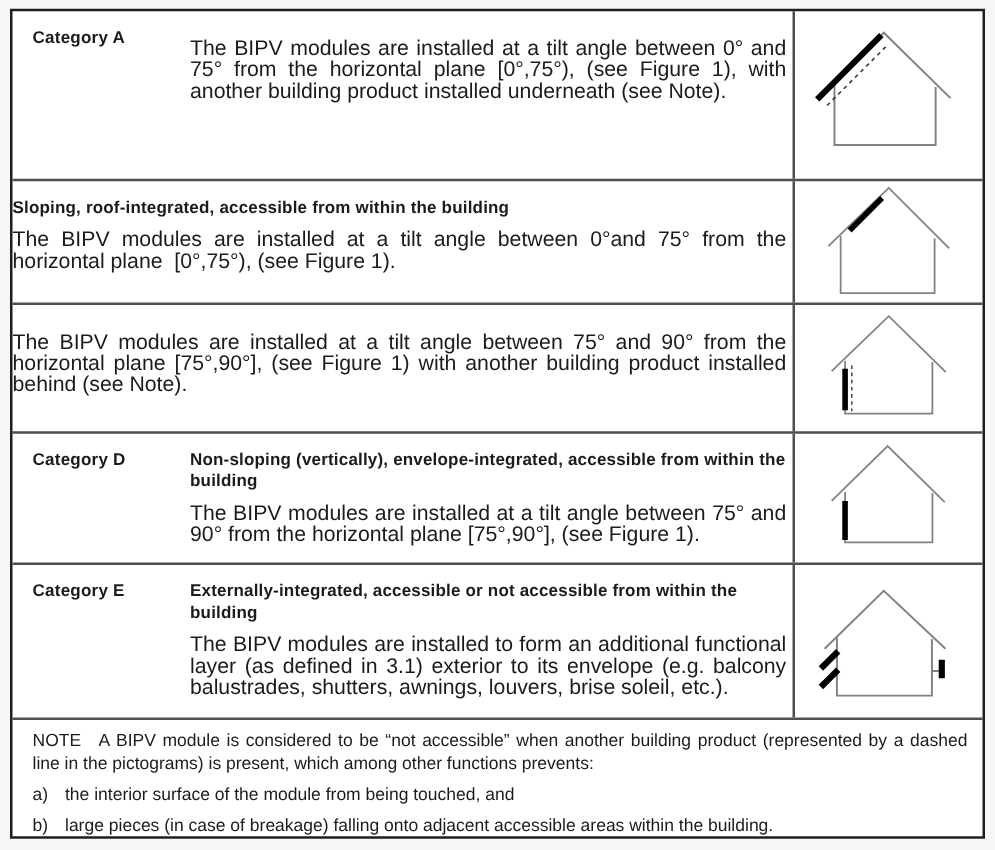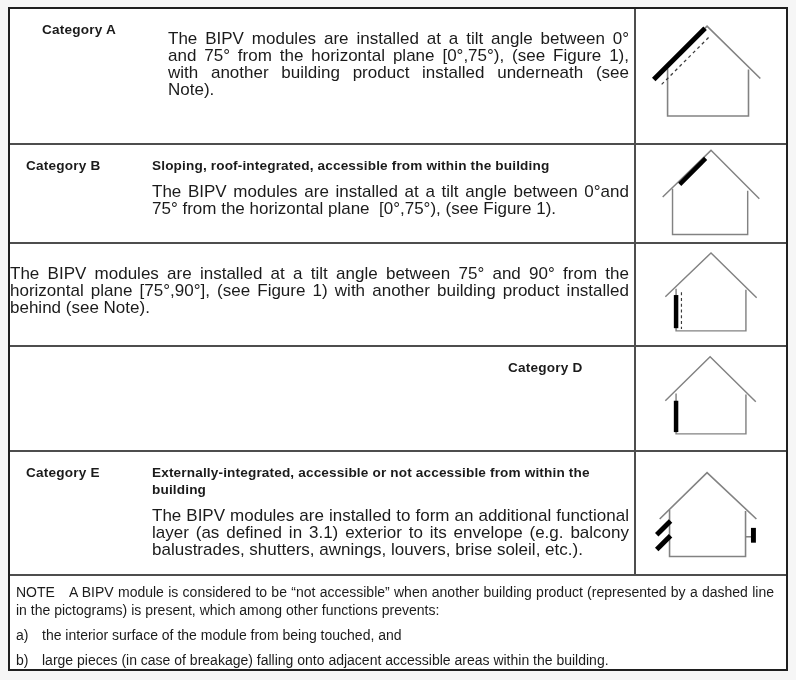--- a/index.html
+++ b/index.html
@@ -12,26 +12,26 @@
   }
   .doc-table {
     position:absolute; left:8px; top:7px;
     width:780px; height:664px;
     background:#ffffff;
     border:2px solid #1f1f1f;
     display:flex; flex-direction:column;
   }
   .cat-row { display:flex; }
   .cat-row + .cat-row, .note-row { border-top:2px solid #4e4e4e; }
-  .row-a { height:147px;padding-left:16px; }
+  .row-a { height:147px; }
   .row-b { height:108px; }
   .row-c { height:113px; }
   .row-d { height:115px;justify-content:flex-end; }
   .row-e { height:136px; }
-  .note-row { flex:1; display:block; padding:8px 12px 0 6px; }
+  .note-row { flex:1; display:block; padding:8px 12px 0 16px; }
 
   .cell-cat {
     width:142px; flex:0 0 142px;
     padding:13px 0 0 16px;
     font-weight:bold; font-size:13.6px; letter-spacing:.2px;
   }
   .cell-text {
     flex:1 1 auto;
     padding:12px 5px 0 0;
   }
@@ -75,21 +75,20 @@
       <svg viewBox="0 0 152 117">
         <path class="house-line" d="M32,51 L32,99 L114,99 L114,52"></path>
         <path class="house-line" d="M20,60 L72,8 L126,61"></path>
         <path class="pv-dash" d="M26,67 L74,19"></path>
         <path class="pv-module" d="M18,62 L70,10"></path>
       </svg>
     </div>
   </div>
 
   <div class="cat-row row-b">
-    <div class="cell-cat">Category B</div>
     <div class="cell-text">
       <div class="row-title">Sloping, roof-integrated, accessible from within the building</div>
       <div class="row-body">The BIPV modules are installed at a tilt angle between 0°and 75° from the horizontal plane &nbsp;[0°,75°), (see Figure 1).</div>
     </div>
     <div class="cell-picto">
       <svg viewBox="0 0 152 108">
         <path class="house-line" d="M33,49 L33,100 L117,100 L117,51"></path>
         <path class="house-line" d="M22,58 L76,6 L130,60"></path>
         <path class="pv-module" d="M41,44 L70,15"></path>
       </svg>
@@ -105,20 +104,24 @@
         <path class="house-line" d="M37,50 L37,97 L115,97 L115,51"></path>
         <path class="house-line" d="M25,59 L76,10 L127,60"></path>
         <path class="pv-dash" d="M43,54 L43,95"></path>
         <path class="pv-module" d="M37,57 L37,94"></path>
       </svg>
     </div>
   </div>
 
   <div class="cat-row row-d">
     <div class="cell-cat">Category D</div>
+    <div class="cell-text">
+      <div class="row-title">Non-sloping (vertically), envelope-integrated, accessible from within the building</div>
+      <div class="row-body">The BIPV modules are installed at a tilt angle between 75° and 90° from the horizontal plane [75°,90°], (see Figure 1).</div>
+    </div>
     <div class="cell-picto">
       <svg viewBox="0 0 152 115">
         <path class="house-line" d="M37,52 L37,97 L115,97 L115,53"></path>
         <path class="house-line" d="M25,60 L75,11 L126,61"></path>
         <path class="pv-module" d="M37,60 L37,95"></path>
       </svg>
     </div>
   </div>
 
   <div class="cat-row row-e">

